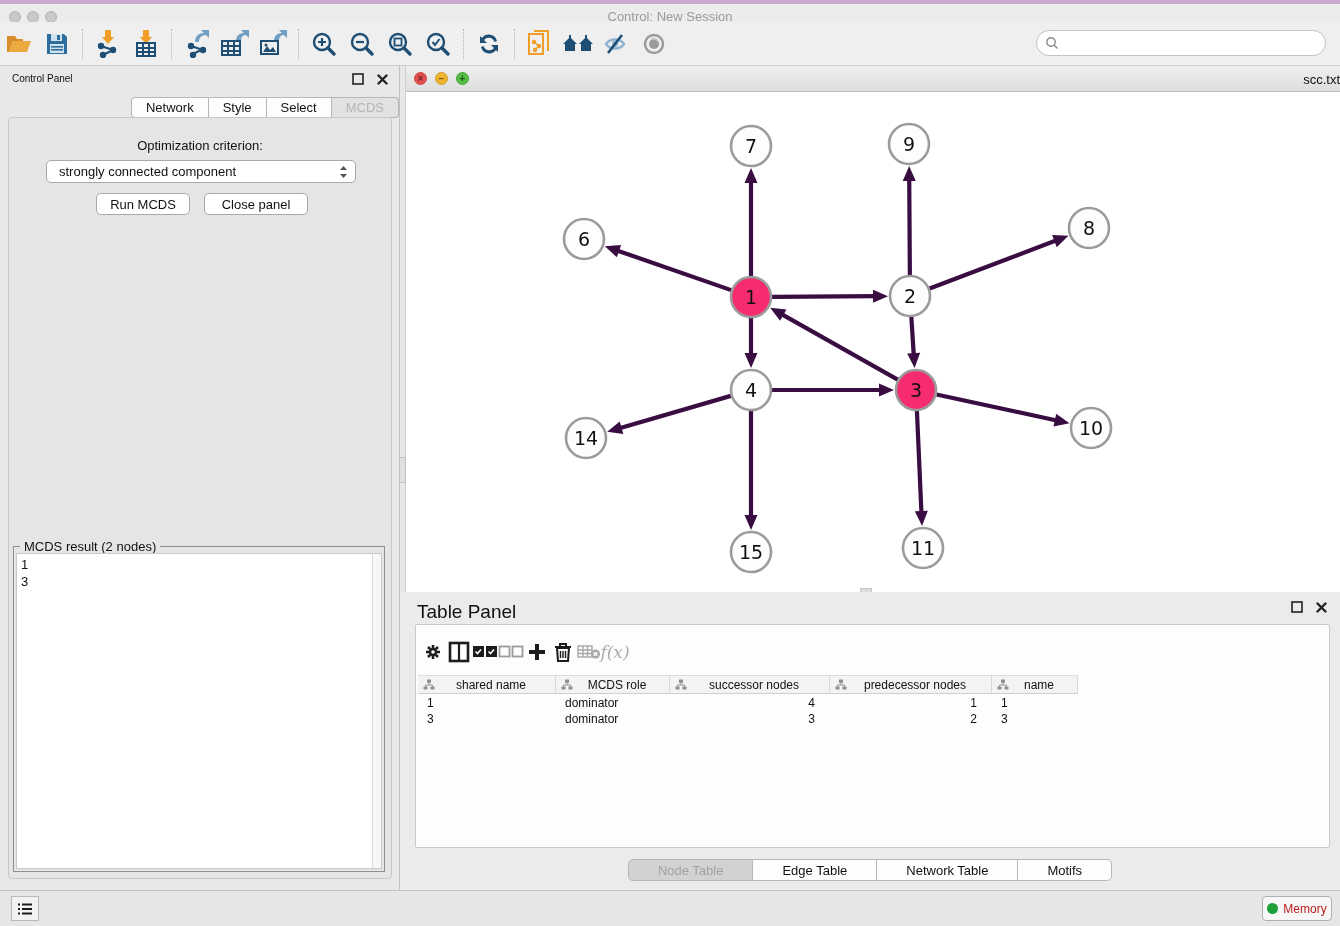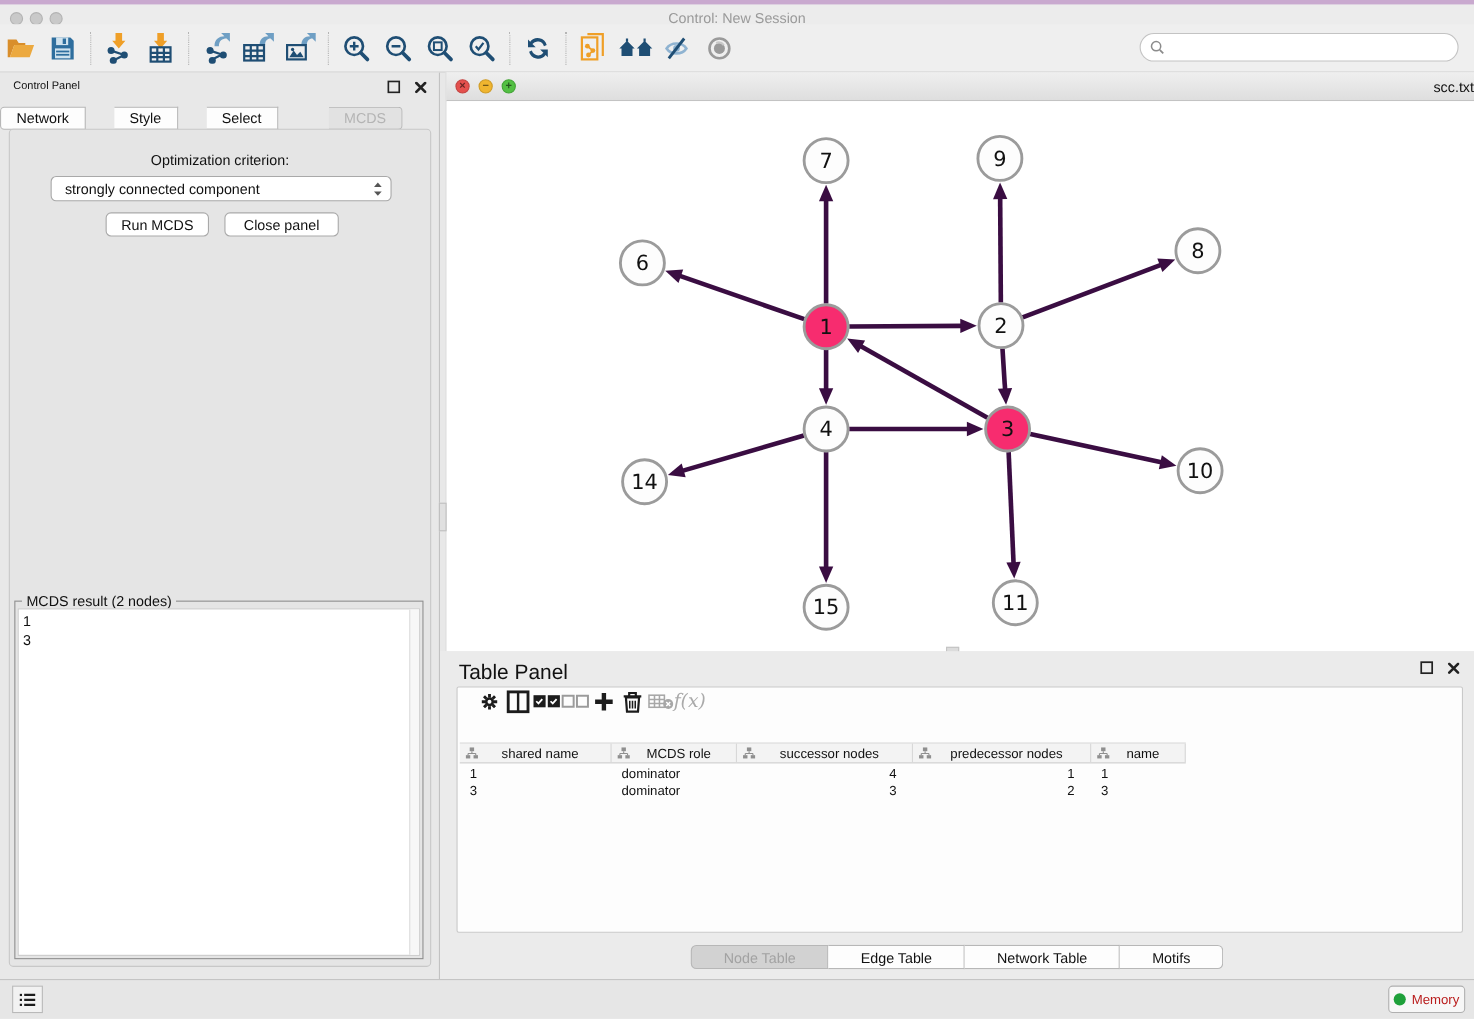--- a/index.html
+++ b/index.html
@@ -18,25 +18,25 @@
   .tb-sep { width:1px; height:30px; border-left:1px dotted #b5b5b5; margin:0 6px; }
   .search-wrap { position:absolute; right:14px; top:8px; width:290px; height:26px; background:#ffffff; border:1px solid #c3c3c3; border-radius:13px; display:flex; align-items:center; padding-left:8px; }
   .search-input { border:none; outline:none; flex:1; font-size:12px; background:transparent; height:20px; font-family:"Liberation Sans",sans-serif; }
 
   
   .cpanel { position:absolute; left:0; top:66px; width:400px; height:824px; background:#e8e8e8; border-right:1px solid #c2c2c2; }
   .cp-header { position:absolute; left:0; top:0; width:100%; height:28px; }
   .cp-title { position:absolute; left:12px; top:7px; font-size:10px; color:#111; }
   .panel-btns { position:absolute; right:10px; top:6px; display:flex; gap:10px; align-items:center; }
   .float-btn, .close-btn { width:14px; height:14px; display:flex; align-items:center; justify-content:center; cursor:pointer; }
-  .cp-tabs { position:absolute; left:0; top:31px; width:100%; display:flex; justify-content:flex-start;gap:26px; }
+  .cp-tabs { position:absolute; left:0; top:31px; width:100%; display:flex; justify-content:flex-end; }
   .cp-tab { height:21px; padding:0 14px; font-size:13px; line-height:20px; background:#fdfdfd; border:1px solid #b7b7b7; border-left:none; color:#111; cursor:pointer; }
   .cp-tab:first-child { border-left:1px solid #b7b7b7; border-radius:4px 0 0 4px; }
   .cp-tab:last-child { border-radius:0 4px 4px 0; }
-  .cp-tab.active { background:#e2e2e2; color:#b4b4b4;margin-left:20px; }
+  .cp-tab.active { background:#e2e2e2; color:#b4b4b4; }
   .cp-body { position:absolute; left:8px; top:51px; width:384px; height:762px; background:#e5e5e5; border:1px solid #c8c8c8; border-radius:4px; }
   .opt-label { position:absolute; left:0; top:20px; width:100%; text-align:center; font-size:13px; color:#111; }
   .cp-select { position:absolute; left:37px; top:42px; width:310px; height:23px; background:#ffffff; border:1px solid #a9a9a9; border-radius:5px; display:flex; align-items:center; padding:0 6px 0 12px; cursor:pointer; }
   .cp-select-text { flex:1; font-size:13px; color:#111; white-space:nowrap; overflow:hidden; }
   .cp-btn { position:absolute; top:75px; height:22px; background:#ffffff; border:1px solid #a9a9a9; border-radius:5px; font-size:13px; color:#111; font-family:"Liberation Sans",sans-serif; cursor:pointer; }
   .btn-run { left:87px; width:94px; }
   .btn-close { left:195px; width:104px; }
   .groupbox { position:absolute; left:4px; top:428px; width:372px; height:326px; border:1px solid #8f8f8f; }
   .group-legend { position:absolute; left:6px; top:-8px; background:#e5e5e5; padding:0 4px; font-size:13px; color:#111; }
   .result-area { position:absolute; left:2px; top:6px; width:366px; height:316px; background:#ffffff; border:1px solid #c9c9c9; }
@@ -52,21 +52,21 @@
   .tl.green { left:50px; background:#53c043; border:1px solid #43a436; }
   .net-title { position:absolute; top:6px; left:0; width:100%; text-align:right; font-size:13px; color:#111; }
   .net-canvas { position:absolute; left:0; top:26px; width:935px; height:500px; background:#ffffff; }
   .v-handle { position:absolute; left:399px; top:457px; width:7px; height:26px; background:#e0e0e0; border:1px solid #c0c0c0; }
   .h-handle { position:absolute; left:860px; top:588px; width:12px; height:6px; background:#dcdcdc; border:1px solid #c4c4c4; }
 
   
   .tpanel { position:absolute; left:400px; top:592px; width:940px; height:298px; background:#ebebeb; }
   .tp-title { position:absolute; left:17px; top:9px; font-size:19px; color:#111; }
   .tp-box { position:absolute; left:15px; top:32px; width:915px; height:224px; background:#fdfdfd; border:1px solid #c9c9c9; border-radius:2px; }
-  .tp-toolbar { position:absolute; left:0; top:0; width:100%; height:40px; display:flex; align-items:flex-start; padding-left:16px; gap:0; }
+  .tp-toolbar { position:absolute; left:0; top:0; width:100%; height:40px; display:flex; align-items:flex-end; padding-left:4px; gap:0; }
   .tp-tool { width:26px; height:26px; display:flex; align-items:center; justify-content:center; cursor:pointer; }
   .fx-label { font-family:"DejaVu Serif", serif; font-style:italic; font-size:17px; color:#aaaaaa; }
   .t-headrow { position:absolute; left:2px; top:50px; height:19px; display:flex; background:#f3f3f3; border-top:1px solid #dcdcdc; border-bottom:1px solid #cfcfcf; }
   .th { display:flex; align-items:center; border-right:1px solid #d8d8d8; font-size:12px; color:#111; padding-left:5px; }
   .th-label { flex:1; text-align:center; padding-right:8px; }
   .t-row { position:absolute; left:2px; height:16px; display:flex; font-size:12px; color:#111; }
   .td { display:flex; align-items:center; }
   .td.al { justify-content:flex-start; padding-left:9px; }
   .td.ar { justify-content:flex-end; padding-right:15px; }
   .col0 { width:138px; } .col1 { width:114px; } .col2 { width:160px; } .col3 { width:162px; } .col4 { width:86px; }

